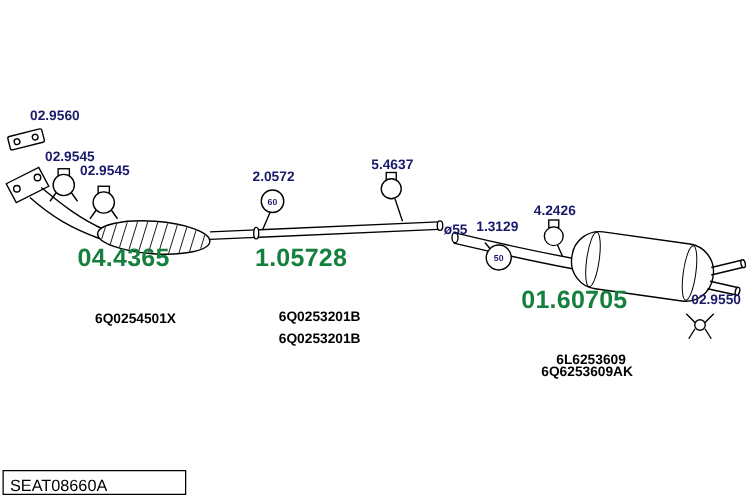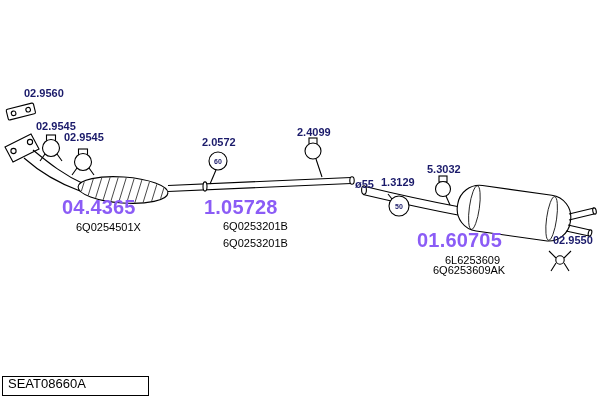--- a/index.html
+++ b/index.html
@@ -7,31 +7,31 @@
     width:600px;height:400px;position:relative;overflow:hidden;
     background:#ffffff;
     font-family:"Liberation Sans", sans-serif;
   }
   svg{position:absolute;left:0;top:0;}
   .lbl{
     position:absolute;font-size:11px;font-weight:bold;color:#1a1a6a;
     white-space:nowrap;line-height:1;
   }
   .big{
-    position:absolute;font-size:20px;font-weight:bold;color:#8b5cf6;
+    position:absolute;font-size:20px;font-weight:bold;color:#15803d;
     white-space:nowrap;line-height:1;letter-spacing:0.2px;
   }
   .ref{
-    position:absolute;font-size:11px;font-weight:normal;color:#000000;
-    white-space:nowrap;line-height:1;
+    position:absolute;font-size:11px;font-weight:bold;color:#000000;
+    white-space:nowrap;line-height:1;margin-top:28px;
   }
   .code-box{
     position:absolute;left:2px;top:376px;width:147px;height:20px;
     border:1px solid #000;box-sizing:border-box;background:#fff;
-    display:flex;align-items:flex-start;padding-left:5px;
+    display:flex;align-items:flex-end;padding-left:5px;
   }
   .code{font-size:13px;color:#000;line-height:1;}
   .icon-num{font-size:7px;font-weight:bold;fill:#1a1a6a;}
 </style>
 </head>
 <body>
 
 <svg width="600" height="400" viewBox="0 0 600 400">
   <defs>
     <clipPath id="catclip">
@@ -132,24 +132,24 @@
       <path d="M 556,263 L 551,271 M 564,263 L 569,271"></path>
     </g>
 
   </g>
 </svg>
 
 <div class="lbl" style="left:24px;top:88px">02.9560</div>
 <div class="lbl" style="left:36px;top:121px">02.9545</div>
 <div class="lbl" style="left:64px;top:132px">02.9545</div>
 <div class="lbl" style="left:202px;top:137px">2.0572</div>
-<div class="lbl" style="left:297px;top:127px">2.4099</div>
+<div class="lbl" style="left:297px;top:127px">5.4637</div>
 <div class="lbl" style="left:355px;top:179px">ø55</div>
 <div class="lbl" style="left:381px;top:177px">1.3129</div>
-<div class="lbl" style="left:427px;top:164px">5.3032</div>
+<div class="lbl" style="left:427px;top:164px">4.2426</div>
 <div class="lbl" style="left:553px;top:235px">02.9550</div>
 
 <div class="big" style="left:62px;top:197px">04.4365</div>
 <div class="ref" style="left:76px;top:222px">6Q0254501X</div>
 
 <div class="big" style="left:204px;top:197px">1.05728</div>
 <div class="ref" style="left:223px;top:221px">6Q0253201B</div>
 <div class="ref" style="left:223px;top:238px">6Q0253201B</div>
 
 <div class="big" style="left:417px;top:230px">01.60705</div>

